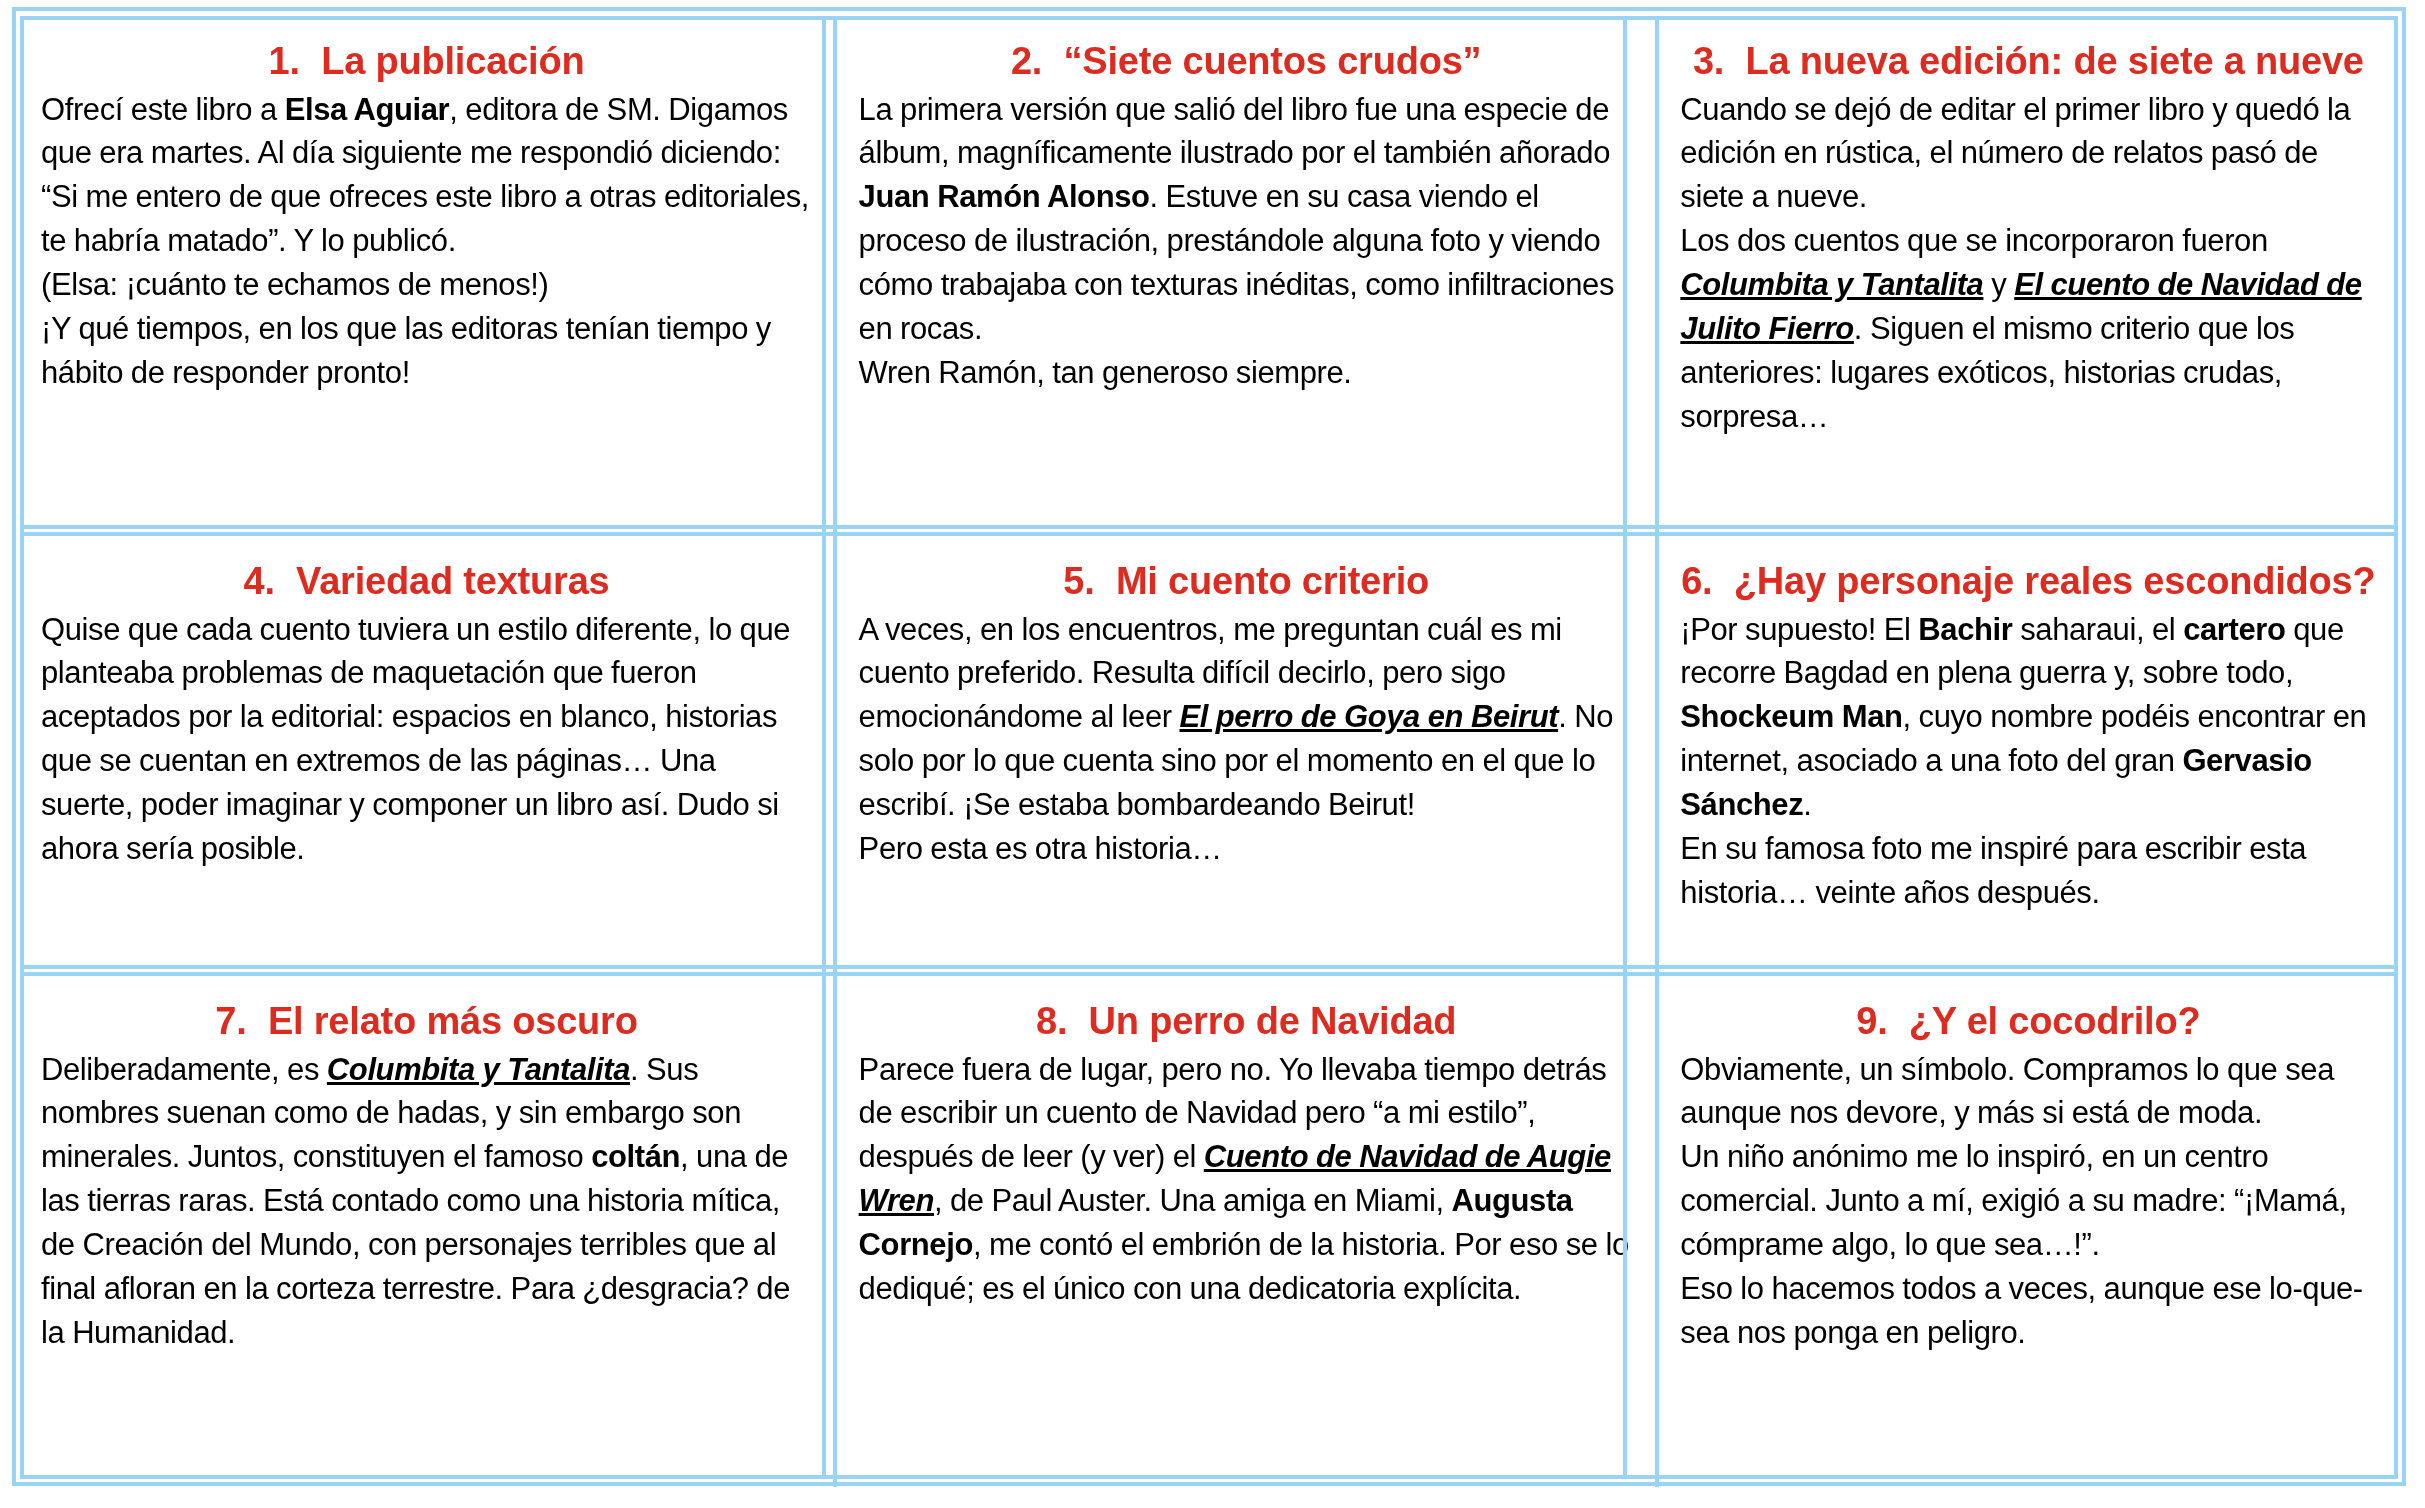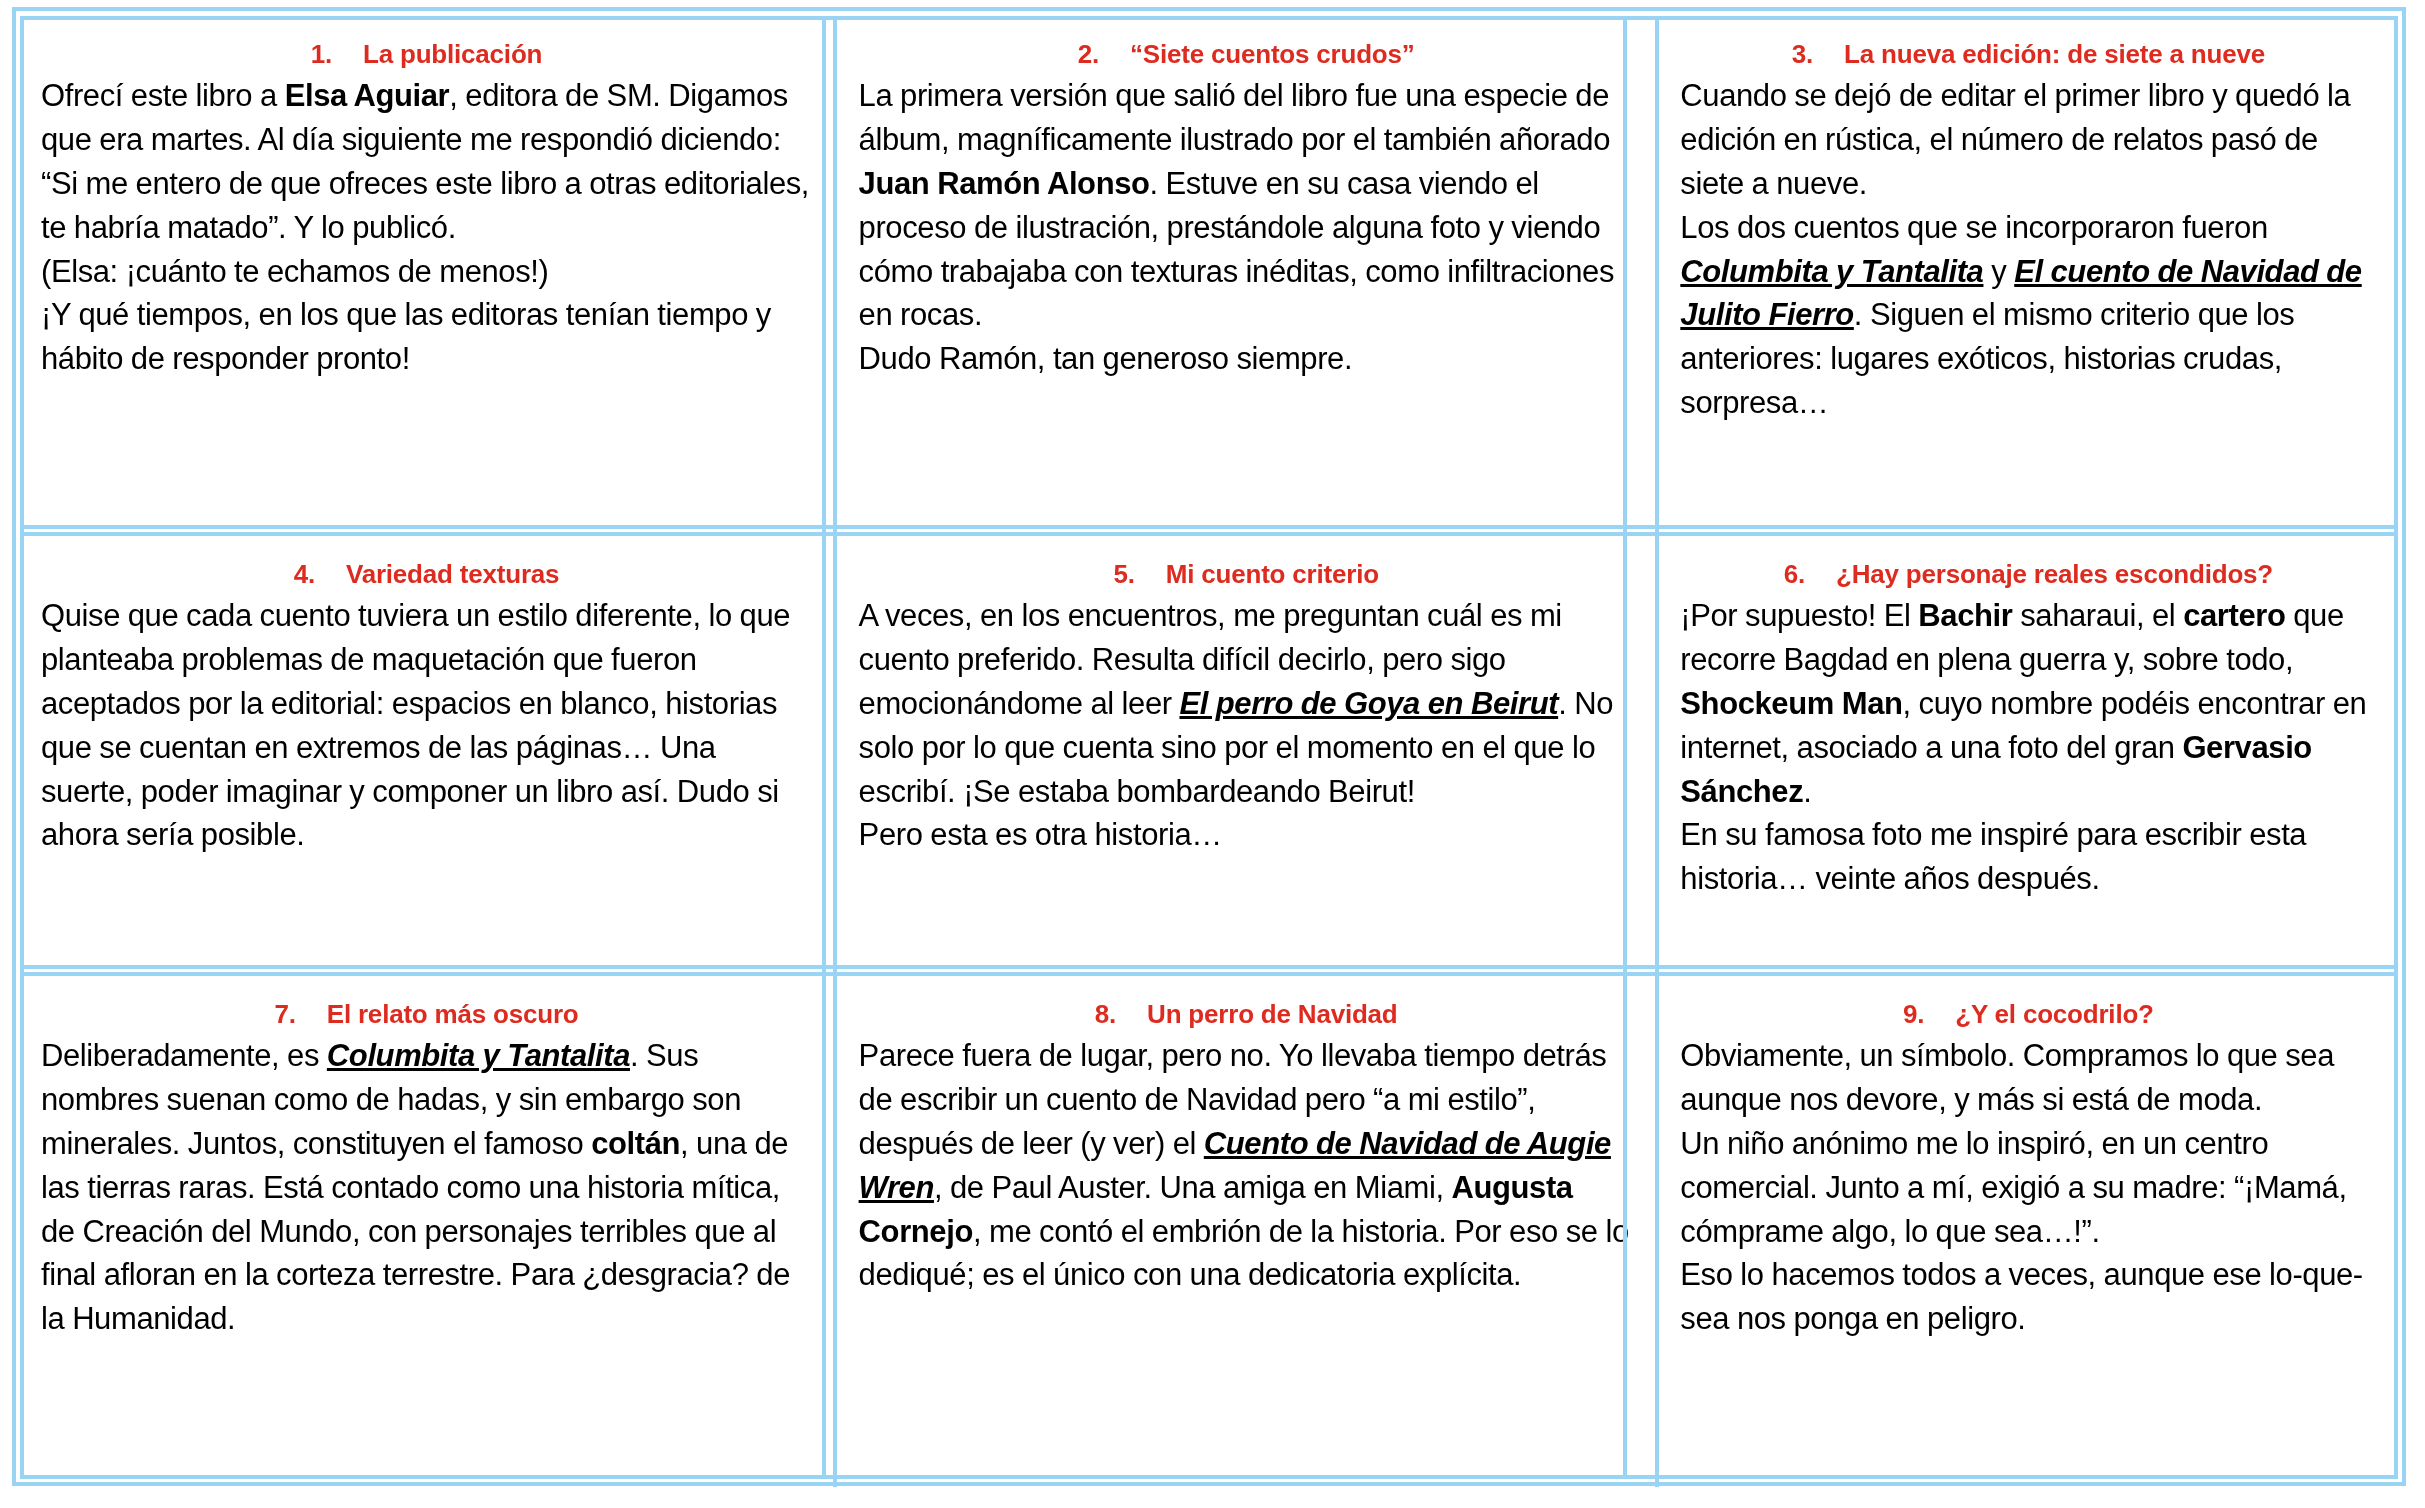--- a/index.html
+++ b/index.html
@@ -68,21 +68,21 @@
 
   
   .cell-inner {
     padding: 24.6px 21.3px 8.2px 21.3px;
     box-sizing: border-box;
     height: 100%;
   }
   .cell-heading {
     color: #DE2B1F;
     font-weight: bold;
-    font-size: 26px;
+    font-size: 38px;
     line-height: 1.12;
     text-align: center;
     white-space: nowrap;
     margin: 0 0 4.9px 0;
     font-stretch: condensed;
     letter-spacing: -0.2px;
   }
   .cell-heading .hnum {
     display: inline-block;
     min-width: 31px;
@@ -130,21 +130,21 @@
               <div class="para">(Elsa: ¡cuánto te echamos de menos!)</div>
               <div class="para">¡Y qué tiempos, en los que las editoras tenían tiempo y hábito de responder pronto!</div>
             </div>
       </div>
     </td>
     <td class="cell c2 r1 col-div-right row-div-bottom">
       <div class="cell-inner">
         <div class="cell-heading"><span class="hnum">2.</span><span class="htab"></span><span>“Siete cuentos crudos”</span></div>
         <div class="cell-body">
               <div class="para">La primera versión que salió del libro fue una especie de álbum, magníficamente ilustrado por el también añorado <b>Juan Ramón Alonso</b>. Estuve en su casa viendo el proceso de ilustración, prestándole alguna foto y viendo cómo trabajaba con texturas inéditas, como infiltraciones en rocas.</div>
-              <div class="para">Dudo Ramón, tan generoso siempre.</div>
+              <div class="para">Wren Ramón, tan generoso siempre.</div>
             </div>
       </div>
     </td>
     <td class="cell c3 r1 row-div-bottom">
       <div class="cell-inner">
         <div class="cell-heading"><span class="hnum">3.</span><span class="htab"></span><span>La nueva edición: de siete a nueve</span></div>
         <div class="cell-body">
               <div class="para">Cuando se dejó de editar el primer libro y quedó la edición en rústica, el número de relatos pasó de siete a nueve.</div>
               <div class="para">Los dos cuentos que se incorporaron fueron <span class="bi">Columbita y Tantalita</span> y <span class="bi">El cuento de Navidad de Julito Fierro</span>. Siguen el mismo criterio que los anteriores: lugares exóticos, historias crudas, sorpresa…</div>
             </div>

